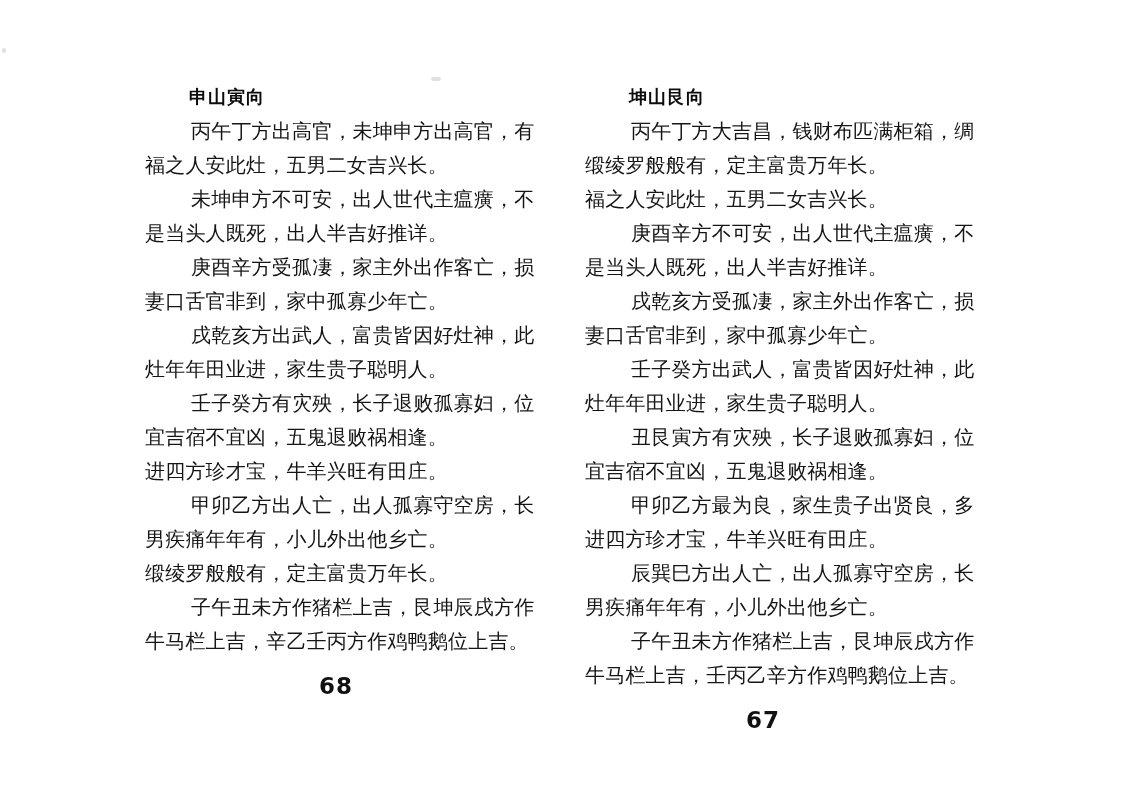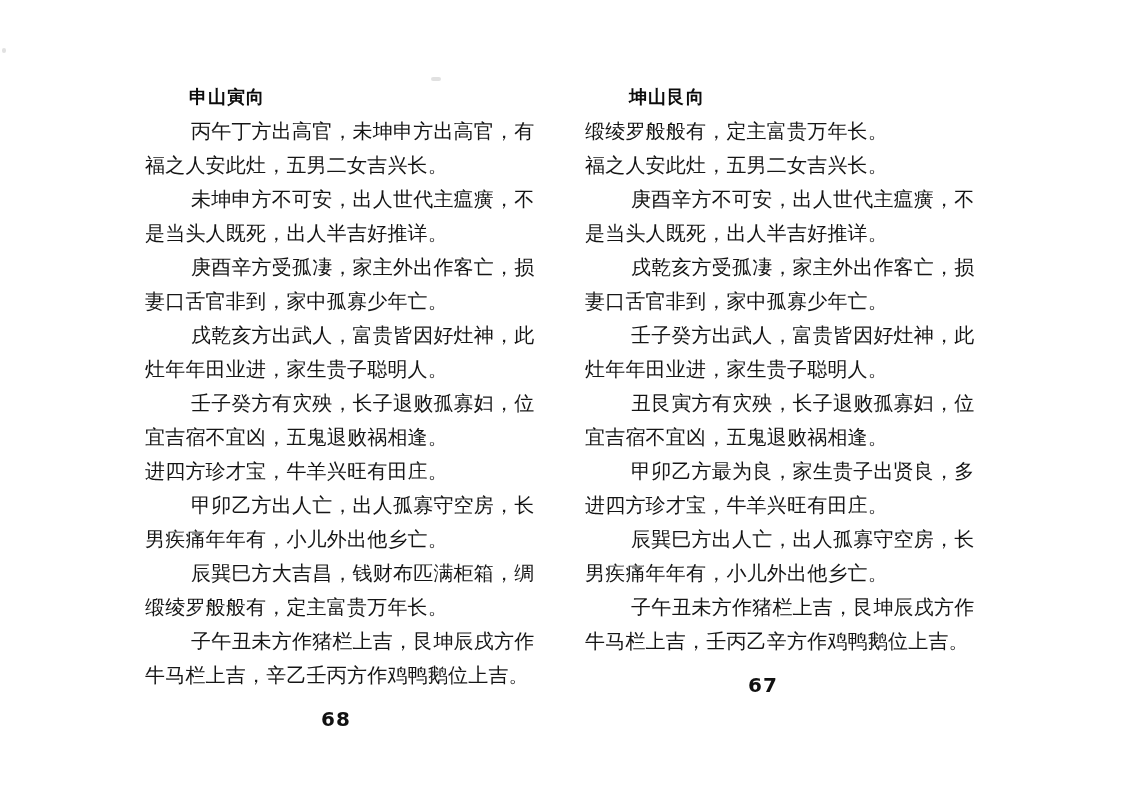--- a/index.html
+++ b/index.html
@@ -43,21 +43,21 @@
     font-size: 20px;
     letter-spacing: 0.2px;
     white-space: nowrap;
     color: #151515;
   }
   .indent { text-indent: 46px; }
   .pagenum {
     margin-top: 15px;
     text-align: center;
     font-family: "DejaVu Sans", "Liberation Sans", sans-serif;
-    font-size: 20px;
+    font-size: 23px;
     font-weight: 700;
     letter-spacing: 1px;
     color: #111111;
   }
   .page-left  .pagenum { transform: translateX(-10px); }
   .page-right .pagenum { transform: translateX(-23px); }
   .speck {
     position: absolute;
     background: #c9c9c9;
     border-radius: 2px;
@@ -79,29 +79,29 @@
     <div class="line">是当头人既死，出人半吉好推详。</div>
     <div class="line indent">庚酉辛方受孤凄，家主外出作客亡，损</div>
     <div class="line">妻口舌官非到，家中孤寡少年亡。</div>
     <div class="line indent">戌乾亥方出武人，富贵皆因好灶神，此</div>
     <div class="line">灶年年田业进，家生贵子聪明人。</div>
     <div class="line indent">壬子癸方有灾殃，长子退败孤寡妇，位</div>
     <div class="line">宜吉宿不宜凶，五鬼退败祸相逢。</div>
     <div class="line">进四方珍才宝，牛羊兴旺有田庄。</div>
     <div class="line indent">甲卯乙方出人亡，出人孤寡守空房，长</div>
     <div class="line">男疾痛年年有，小儿外出他乡亡。</div>
-    <div class="line indent">辰巽巳方大吉昌，钱财布匹满柜箱，绸</div>
     <div class="line">缎绫罗般般有，定主富贵万年长。</div>
     <div class="line indent">子午丑未方作猪栏上吉，艮坤辰戌方作</div>
     <div class="line">牛马栏上吉，辛乙壬丙方作鸡鸭鹅位上吉。</div>
     <div class="pagenum">68</div>
   </section>
 
   <section class="page page-right">
     <h2 class="title">坤山艮向</h2>
+    <div class="line indent">丙午丁方大吉昌，钱财布匹满柜箱，绸</div>
     <div class="line">缎绫罗般般有，定主富贵万年长。</div>
     <div class="line">福之人安此灶，五男二女吉兴长。</div>
     <div class="line indent">庚酉辛方不可安，出人世代主瘟癀，不</div>
     <div class="line">是当头人既死，出人半吉好推详。</div>
     <div class="line indent">戌乾亥方受孤凄，家主外出作客亡，损</div>
     <div class="line">妻口舌官非到，家中孤寡少年亡。</div>
     <div class="line indent">壬子癸方出武人，富贵皆因好灶神，此</div>
     <div class="line">灶年年田业进，家生贵子聪明人。</div>
     <div class="line indent">丑艮寅方有灾殃，长子退败孤寡妇，位</div>
     <div class="line">宜吉宿不宜凶，五鬼退败祸相逢。</div>

